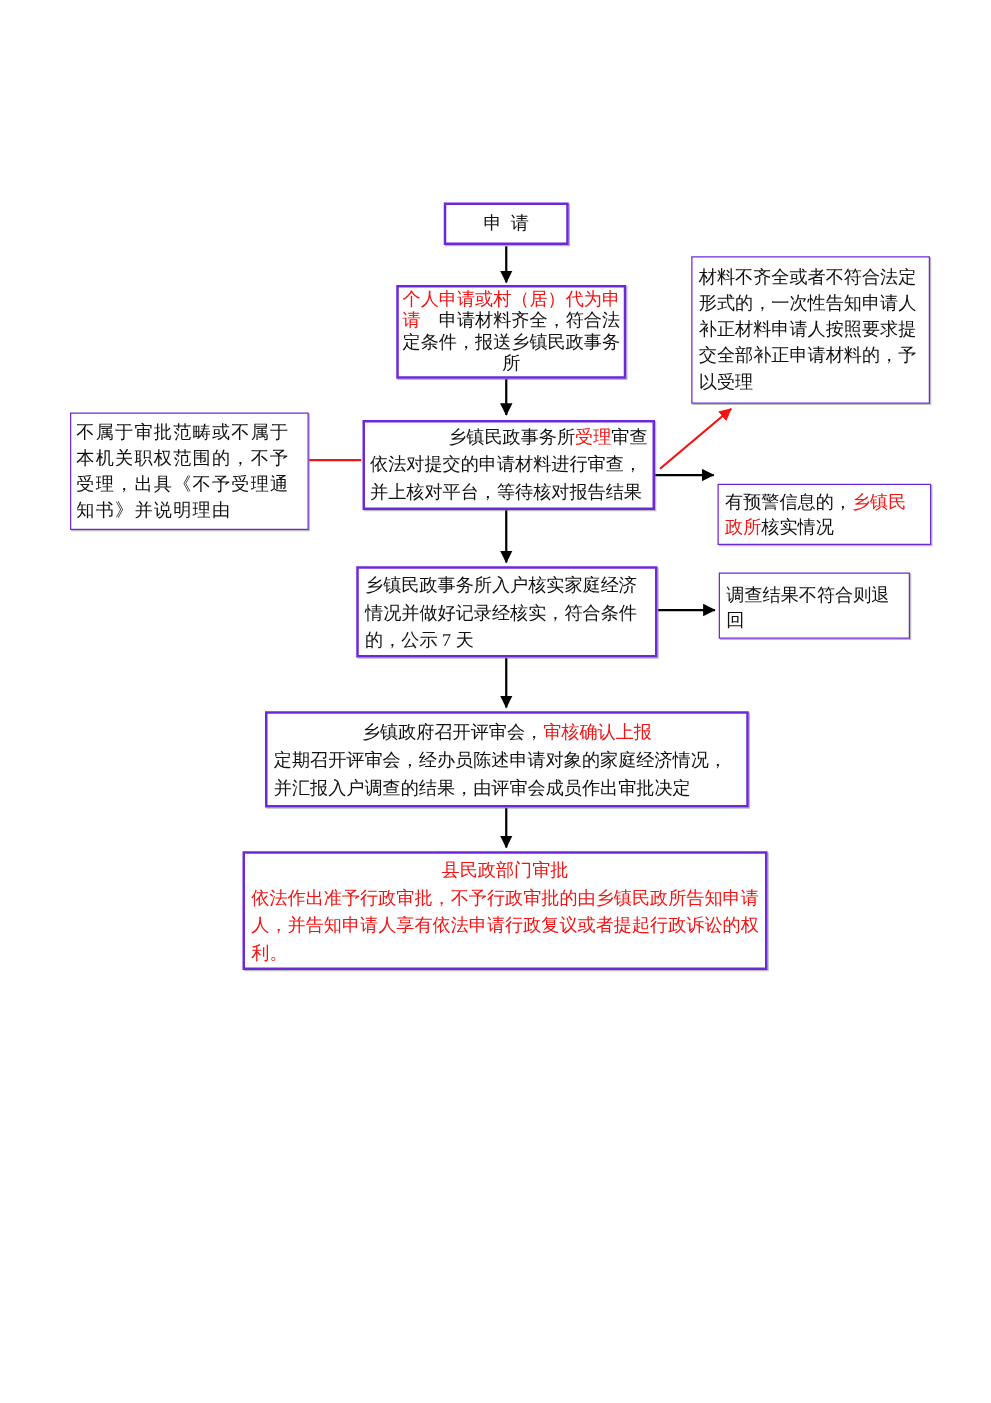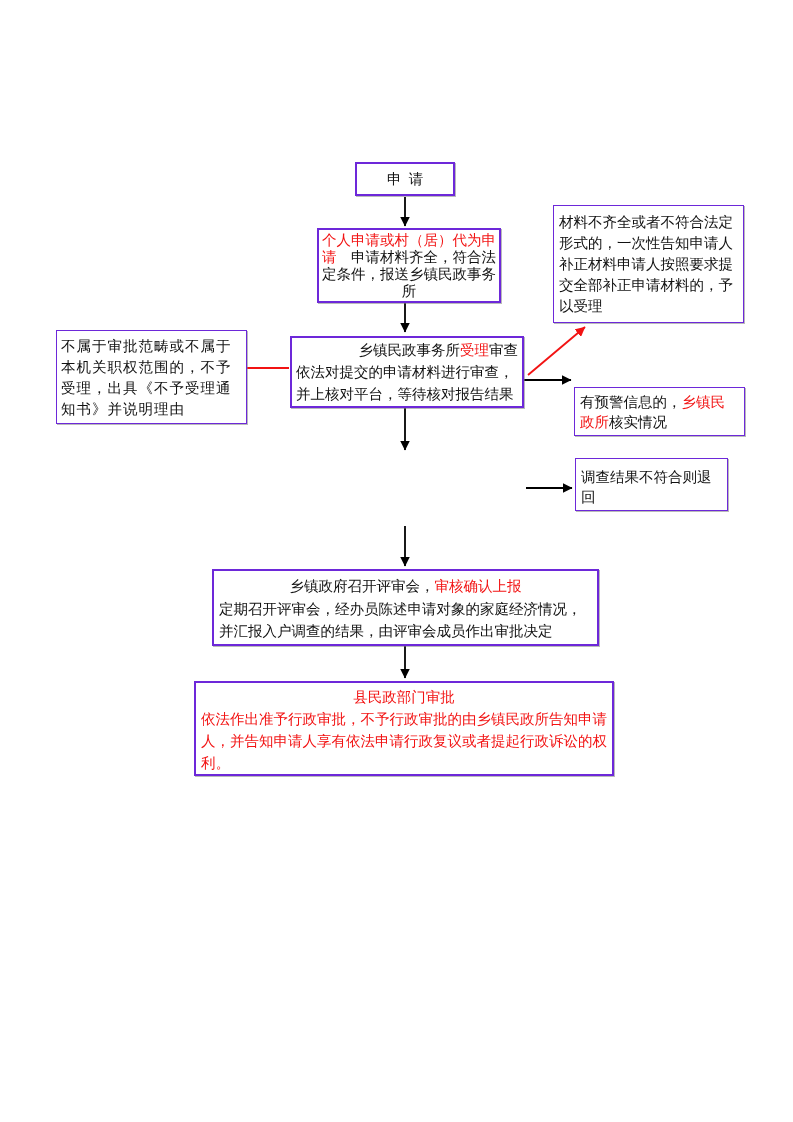--- a/index.html
+++ b/index.html
@@ -84,20 +84,23 @@
   </div>
 
   <div class="box reject thin">
     <div class="txt">不属于审批范畴或不属于本机关职权范围的，不予受理，出具《不予受理通知书》并说明理由</div>
   </div>
 
   <div class="box warning thin">
     <div class="txt"><span>有预警信息的，</span><span class="red-text">乡镇民政所</span><span>核实情况</span></div>
   </div>
 
+  <div class="box verify">
+    <div class="txt">乡镇民政事务所入户核实家庭经济情况并做好记录经核实，符合条件的，公示 7 天</div>
+  </div>
 
   <div class="box return thin">
     <div class="txt">调查结果不符合则退回</div>
   </div>
 
   <div class="box review">
     <div class="txt center"><span>乡镇政府召开评审会，</span><span class="red-text">审核确认上报</span></div>
     <div class="txt">定期召开评审会，经办员陈述申请对象的家庭经济情况，并汇报入户调查的结果，由评审会成员作出审批决定</div>
   </div>
 

